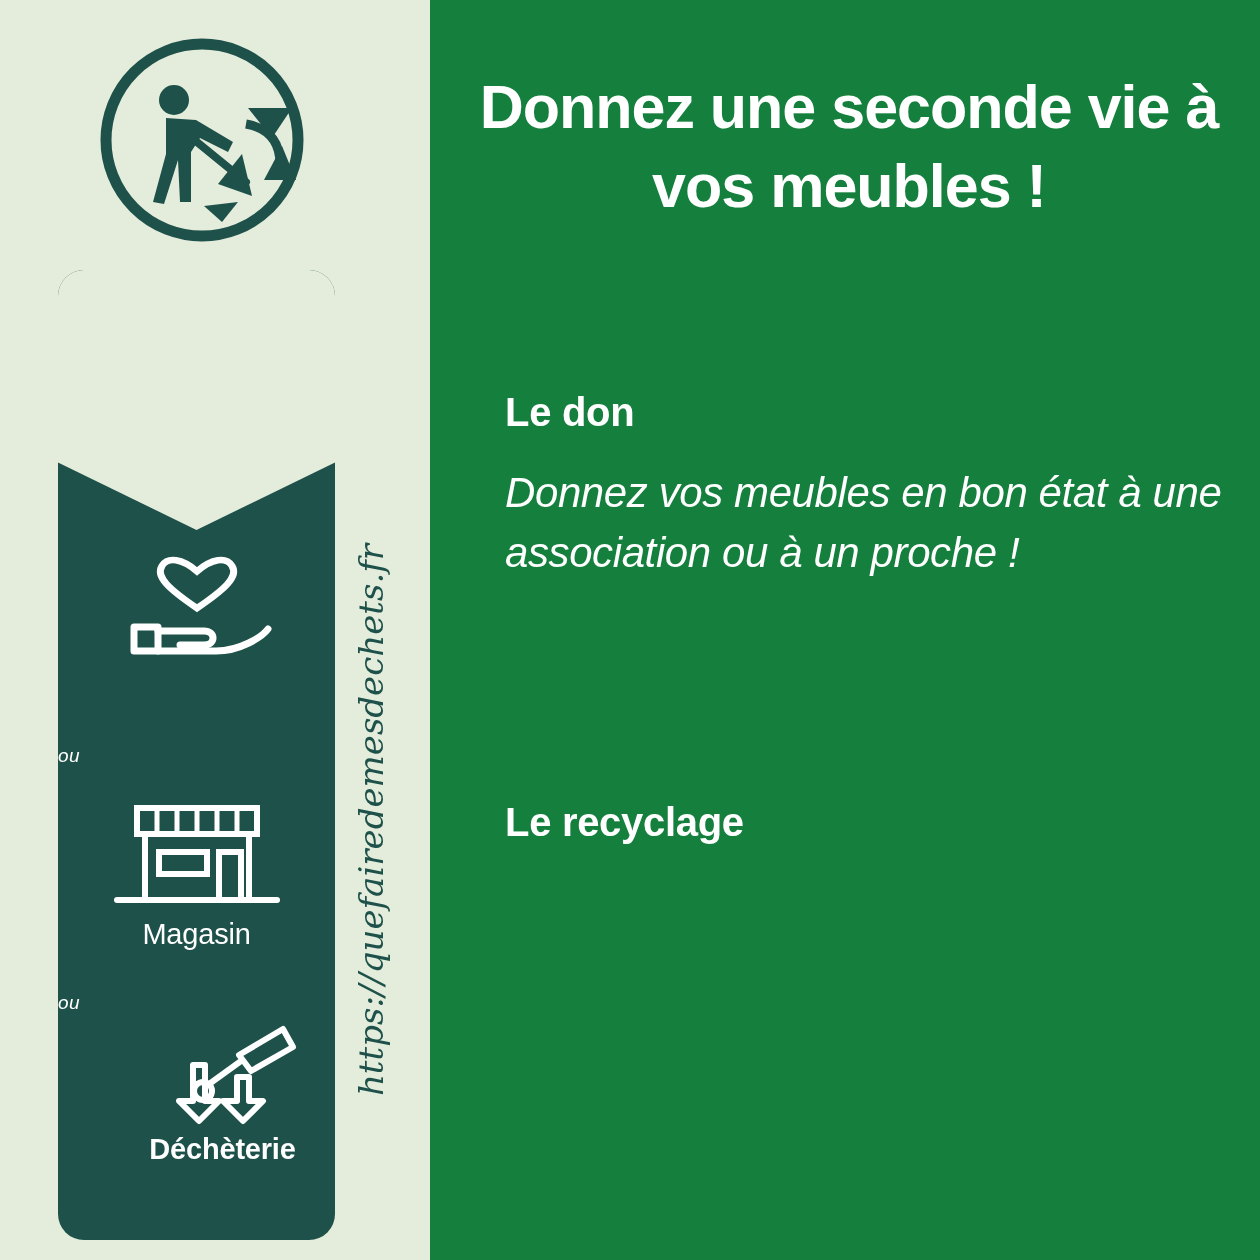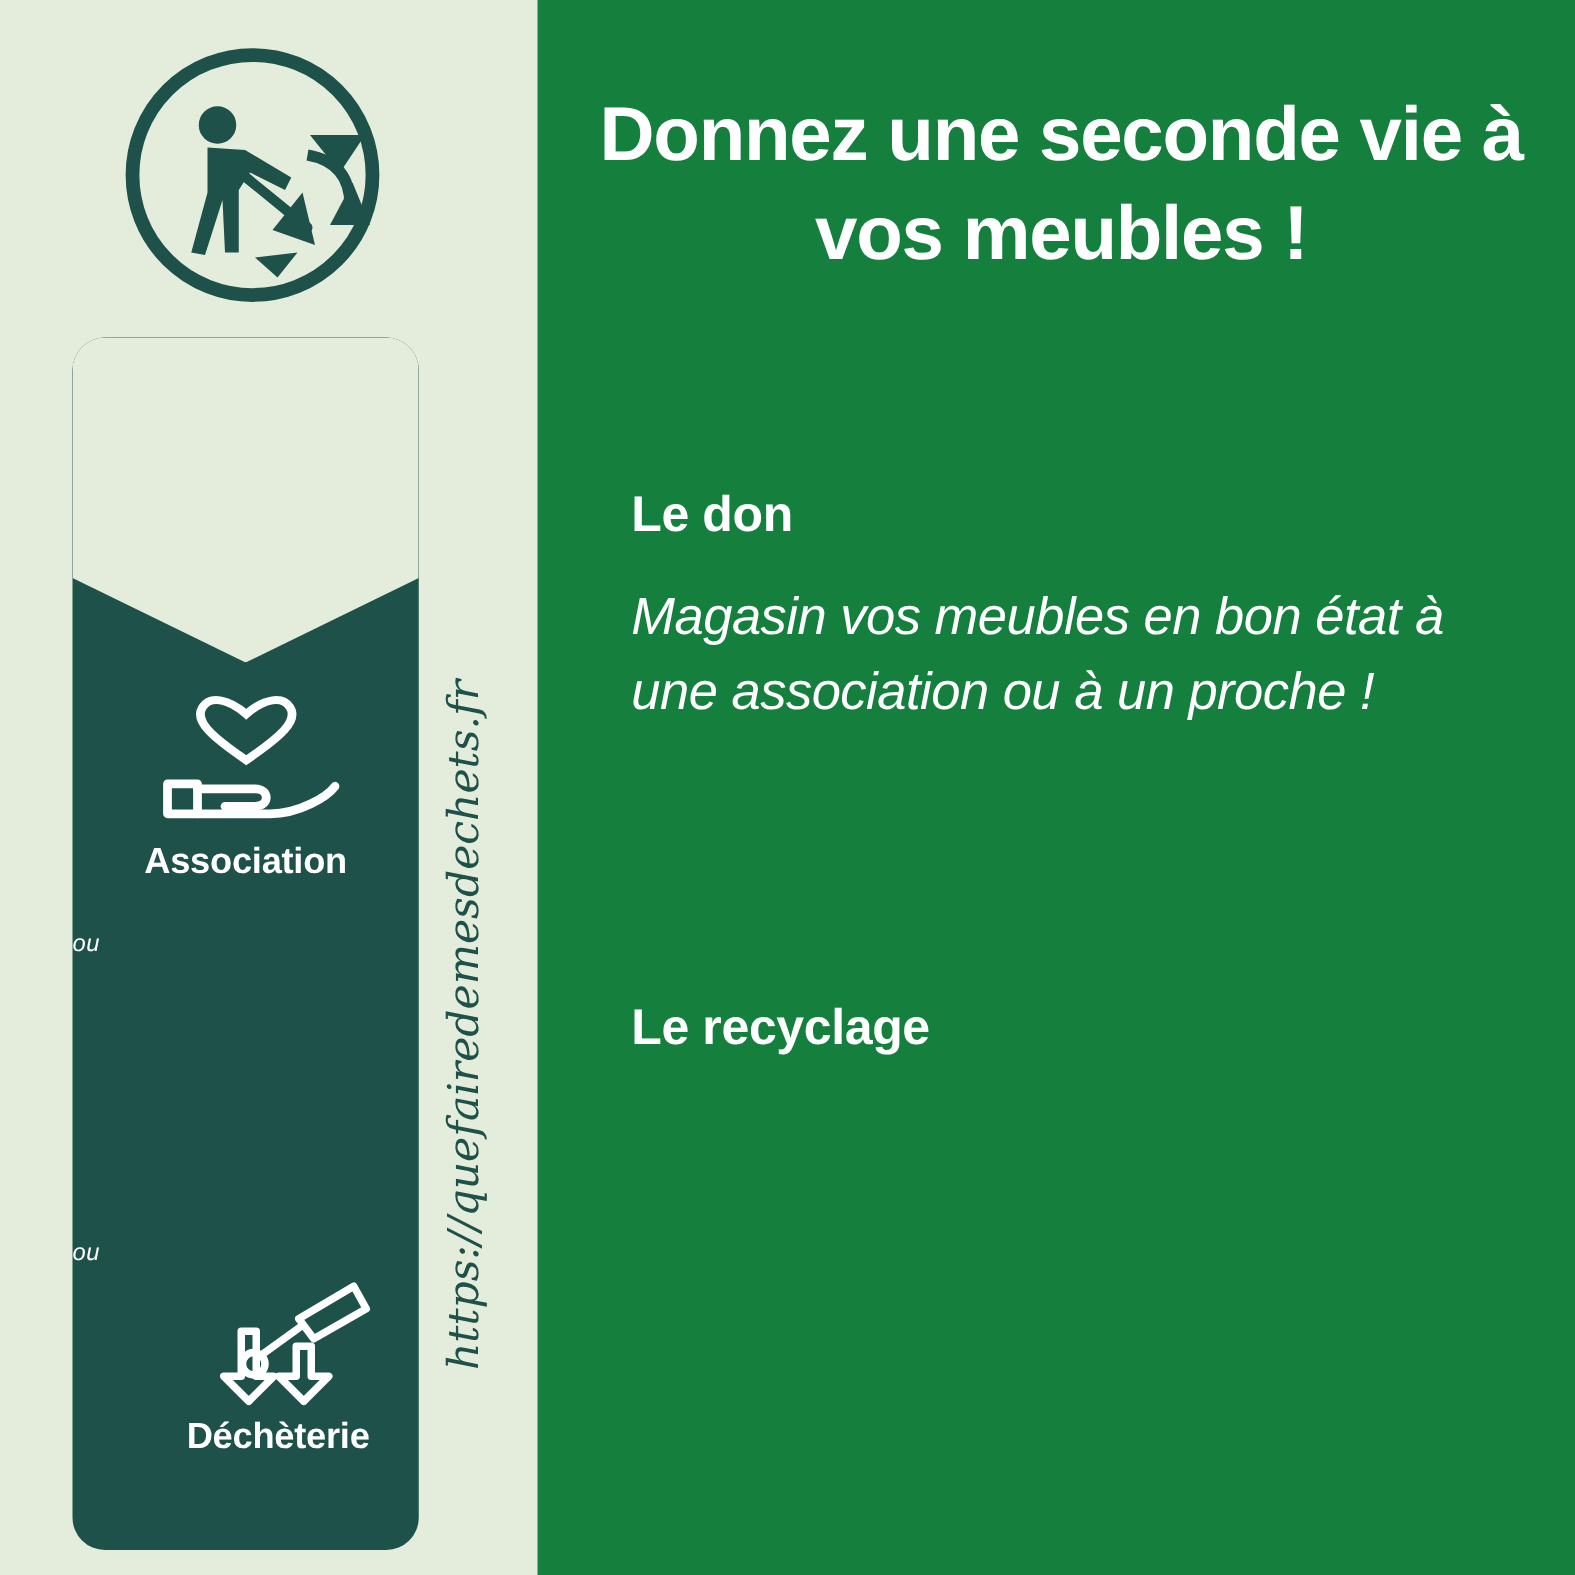--- a/index.html
+++ b/index.html
@@ -194,25 +194,39 @@
 
       <div class="step" style="top: 285px;">
         <span class="icon">
           <svg viewBox="0 0 170 104" width="170" height="104" aria-hidden="true">
             <path d="M85 46 C70 32 56 30 50 40 C43 52 58 66 85 86 C112 66 127 52 120 40 C114 30 100 32 85 46 Z" fill="none" stroke="#ffffff" stroke-width="7" transform="translate(0,-26) scale(1,0.92)"></path>
             <path d="M22 72 L22 96 L46 96 L46 72 Z" fill="none" stroke="#ffffff" stroke-width="7" stroke-linejoin="round"></path>
             <path d="M46 76 L92 76 C104 76 104 90 92 90 L68 90" fill="none" stroke="#ffffff" stroke-width="7" stroke-linecap="round"></path>
             <path d="M46 96 L104 96 C128 96 150 82 156 74" fill="none" stroke="#ffffff" stroke-width="7" stroke-linecap="round"></path>
           </svg>
         </span>
-        <span class="step-label">Association</span>
       </div>
 
       <div class="connector" style="top: 475px;">ou</div>
 
+      <div class="step" style="top: 530px;">
+        <span class="icon">
+          <svg viewBox="0 0 200 112" width="200" height="112" aria-hidden="true">
+
+            <rect x="40" y="8" width="120" height="26" fill="none" stroke="#ffffff" stroke-width="6"></rect>
+            <path d="M60 8 L60 34 M80 8 L80 34 M100 8 L100 34 M120 8 L120 34 M140 8 L140 34" stroke="#ffffff" stroke-width="5"></path>
+
+            <path d="M48 34 L48 100 M152 34 L152 100" stroke="#ffffff" stroke-width="6"></path>
+            <rect x="62" y="52" width="48" height="22" fill="none" stroke="#ffffff" stroke-width="6"></rect>
+            <rect x="122" y="52" width="22" height="48" fill="none" stroke="#ffffff" stroke-width="6"></rect>
+            <path d="M20 100 L180 100" stroke="#ffffff" stroke-width="6" stroke-linecap="round"></path>
+          </svg>
+        </span>
+        <span class="step-label light">Magasin</span>
+      </div>
 
       <div class="connector" style="top: 722px;">ou</div>
 
       <div class="step" style="top: 745px; padding-left: 26px;">
         <span class="icon">
           <svg viewBox="0 0 180 112" width="180" height="112" aria-hidden="true">
 
             <path d="M150 14 L106 40 L118 56 L160 32 Z" fill="none" stroke="#ffffff" stroke-width="6" stroke-linejoin="round"></path>
             <path d="M108 46 L72 72" stroke="#ffffff" stroke-width="6"></path>
             <circle cx="70" cy="76" r="9" fill="none" stroke="#ffffff" stroke-width="6"></circle>
@@ -229,20 +243,20 @@
       <div class="url-rot">https://quefairedemesdechets.fr</div>
     </div>
   </div>
 
   <div class="right-col">
 
     <div class="headline">Donnez une seconde vie à vos meubles !</div>
 
     <div class="section sec-don">
       <div class="section-title">Le don</div>
-      <div class="section-body">Magasin vos meubles en bon état à une association ou à un proche !</div>
+      <div class="section-body">Donnez vos meubles en bon état à une association ou à un proche !</div>
     </div>
 
     <div class="section sec-recyclage">
       <div class="section-title">Le recyclage</div>
     </div>
   </div>
 </div>
 
 </body></html>

